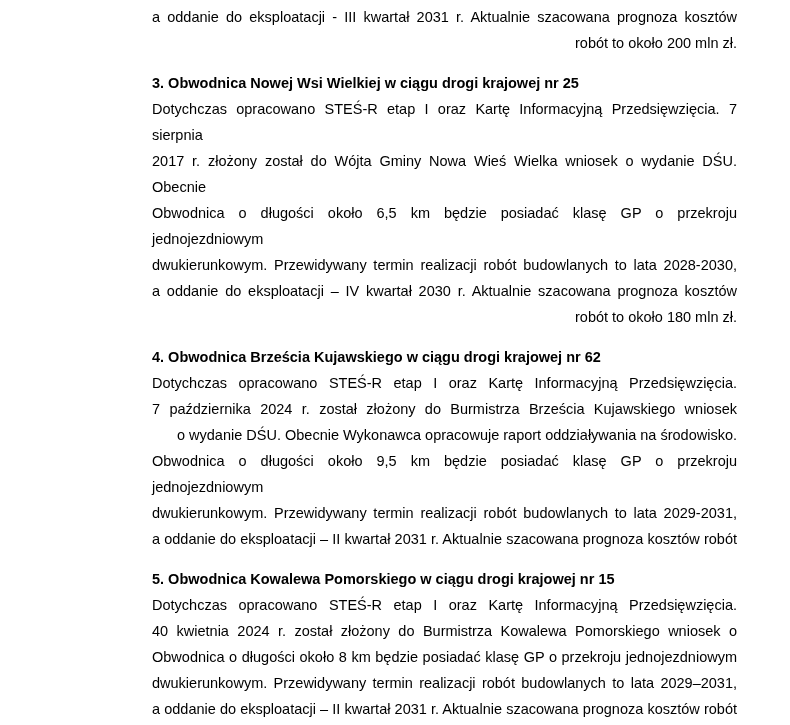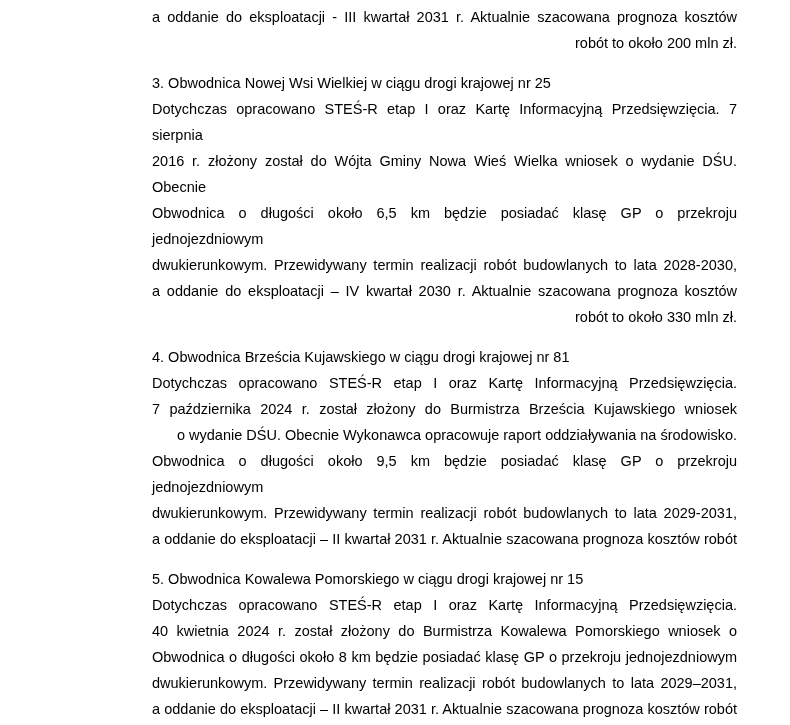--- a/index.html
+++ b/index.html
@@ -29,47 +29,47 @@
     text-align: right;
     white-space: normal;
   }
   
   .line.full {
     text-align: justify;
     text-align-last: justify;
     text-justify: inter-word;
   }
   .heading {
-    font-weight: normal;
+    font-weight: bold;
     line-height: 26px;
     margin-top: 14px;
     text-align: left;
   }
 </style>
 </head>
 <body>
 
 <div class="page">
   <div id="doc">
       <div class="paragraph">
         <div class="line full">a oddanie do eksploatacji - III kwartał 2031 r. Aktualnie szacowana prognoza kosztów</div>
         <div class="line">robót to około 200 mln zł.</div>
       </div>
       <div class="heading">3. Obwodnica Nowej Wsi Wielkiej w ciągu drogi krajowej nr 25</div>
       <div class="paragraph">
         <div class="line full">Dotychczas opracowano STEŚ-R etap I oraz Kartę Informacyjną Przedsięwzięcia.  7 sierpnia</div>
-        <div class="line full">2016 r. złożony został do Wójta Gminy Nowa Wieś Wielka wniosek o wydanie DŚU. Obecnie</div>
+        <div class="line full">2017 r. złożony został do Wójta Gminy Nowa Wieś Wielka wniosek o wydanie DŚU. Obecnie</div>
       </div>
       <div class="paragraph">
         <div class="line full">Obwodnica o długości około 6,5 km będzie posiadać klasę GP o przekroju jednojezdniowym</div>
         <div class="line full">dwukierunkowym. Przewidywany termin realizacji robót budowlanych to lata 2028-2030,</div>
         <div class="line full">a oddanie do eksploatacji – IV kwartał 2030 r. Aktualnie szacowana prognoza kosztów</div>
-        <div class="line">robót to około 330 mln zł.</div>
+        <div class="line">robót to około 180 mln zł.</div>
       </div>
-      <div class="heading">4. Obwodnica Brześcia Kujawskiego w ciągu drogi krajowej nr 81</div>
+      <div class="heading">4. Obwodnica Brześcia Kujawskiego w ciągu drogi krajowej nr 62</div>
       <div class="paragraph">
         <div class="line full">Dotychczas opracowano STEŚ-R etap I oraz Kartę Informacyjną Przedsięwzięcia.</div>
         <div class="line full">7 października 2024 r. został złożony do Burmistrza Brześcia Kujawskiego wniosek</div>
         <div class="line">o wydanie DŚU. Obecnie Wykonawca opracowuje raport oddziaływania na środowisko.</div>
       </div>
       <div class="paragraph">
         <div class="line full">Obwodnica o długości około 9,5 km będzie posiadać klasę GP o przekroju jednojezdniowym</div>
         <div class="line full">dwukierunkowym. Przewidywany termin realizacji robót budowlanych to lata 2029-2031,</div>
         <div class="line full">a oddanie do eksploatacji – II kwartał 2031 r. Aktualnie szacowana prognoza kosztów robót</div>
       </div>

